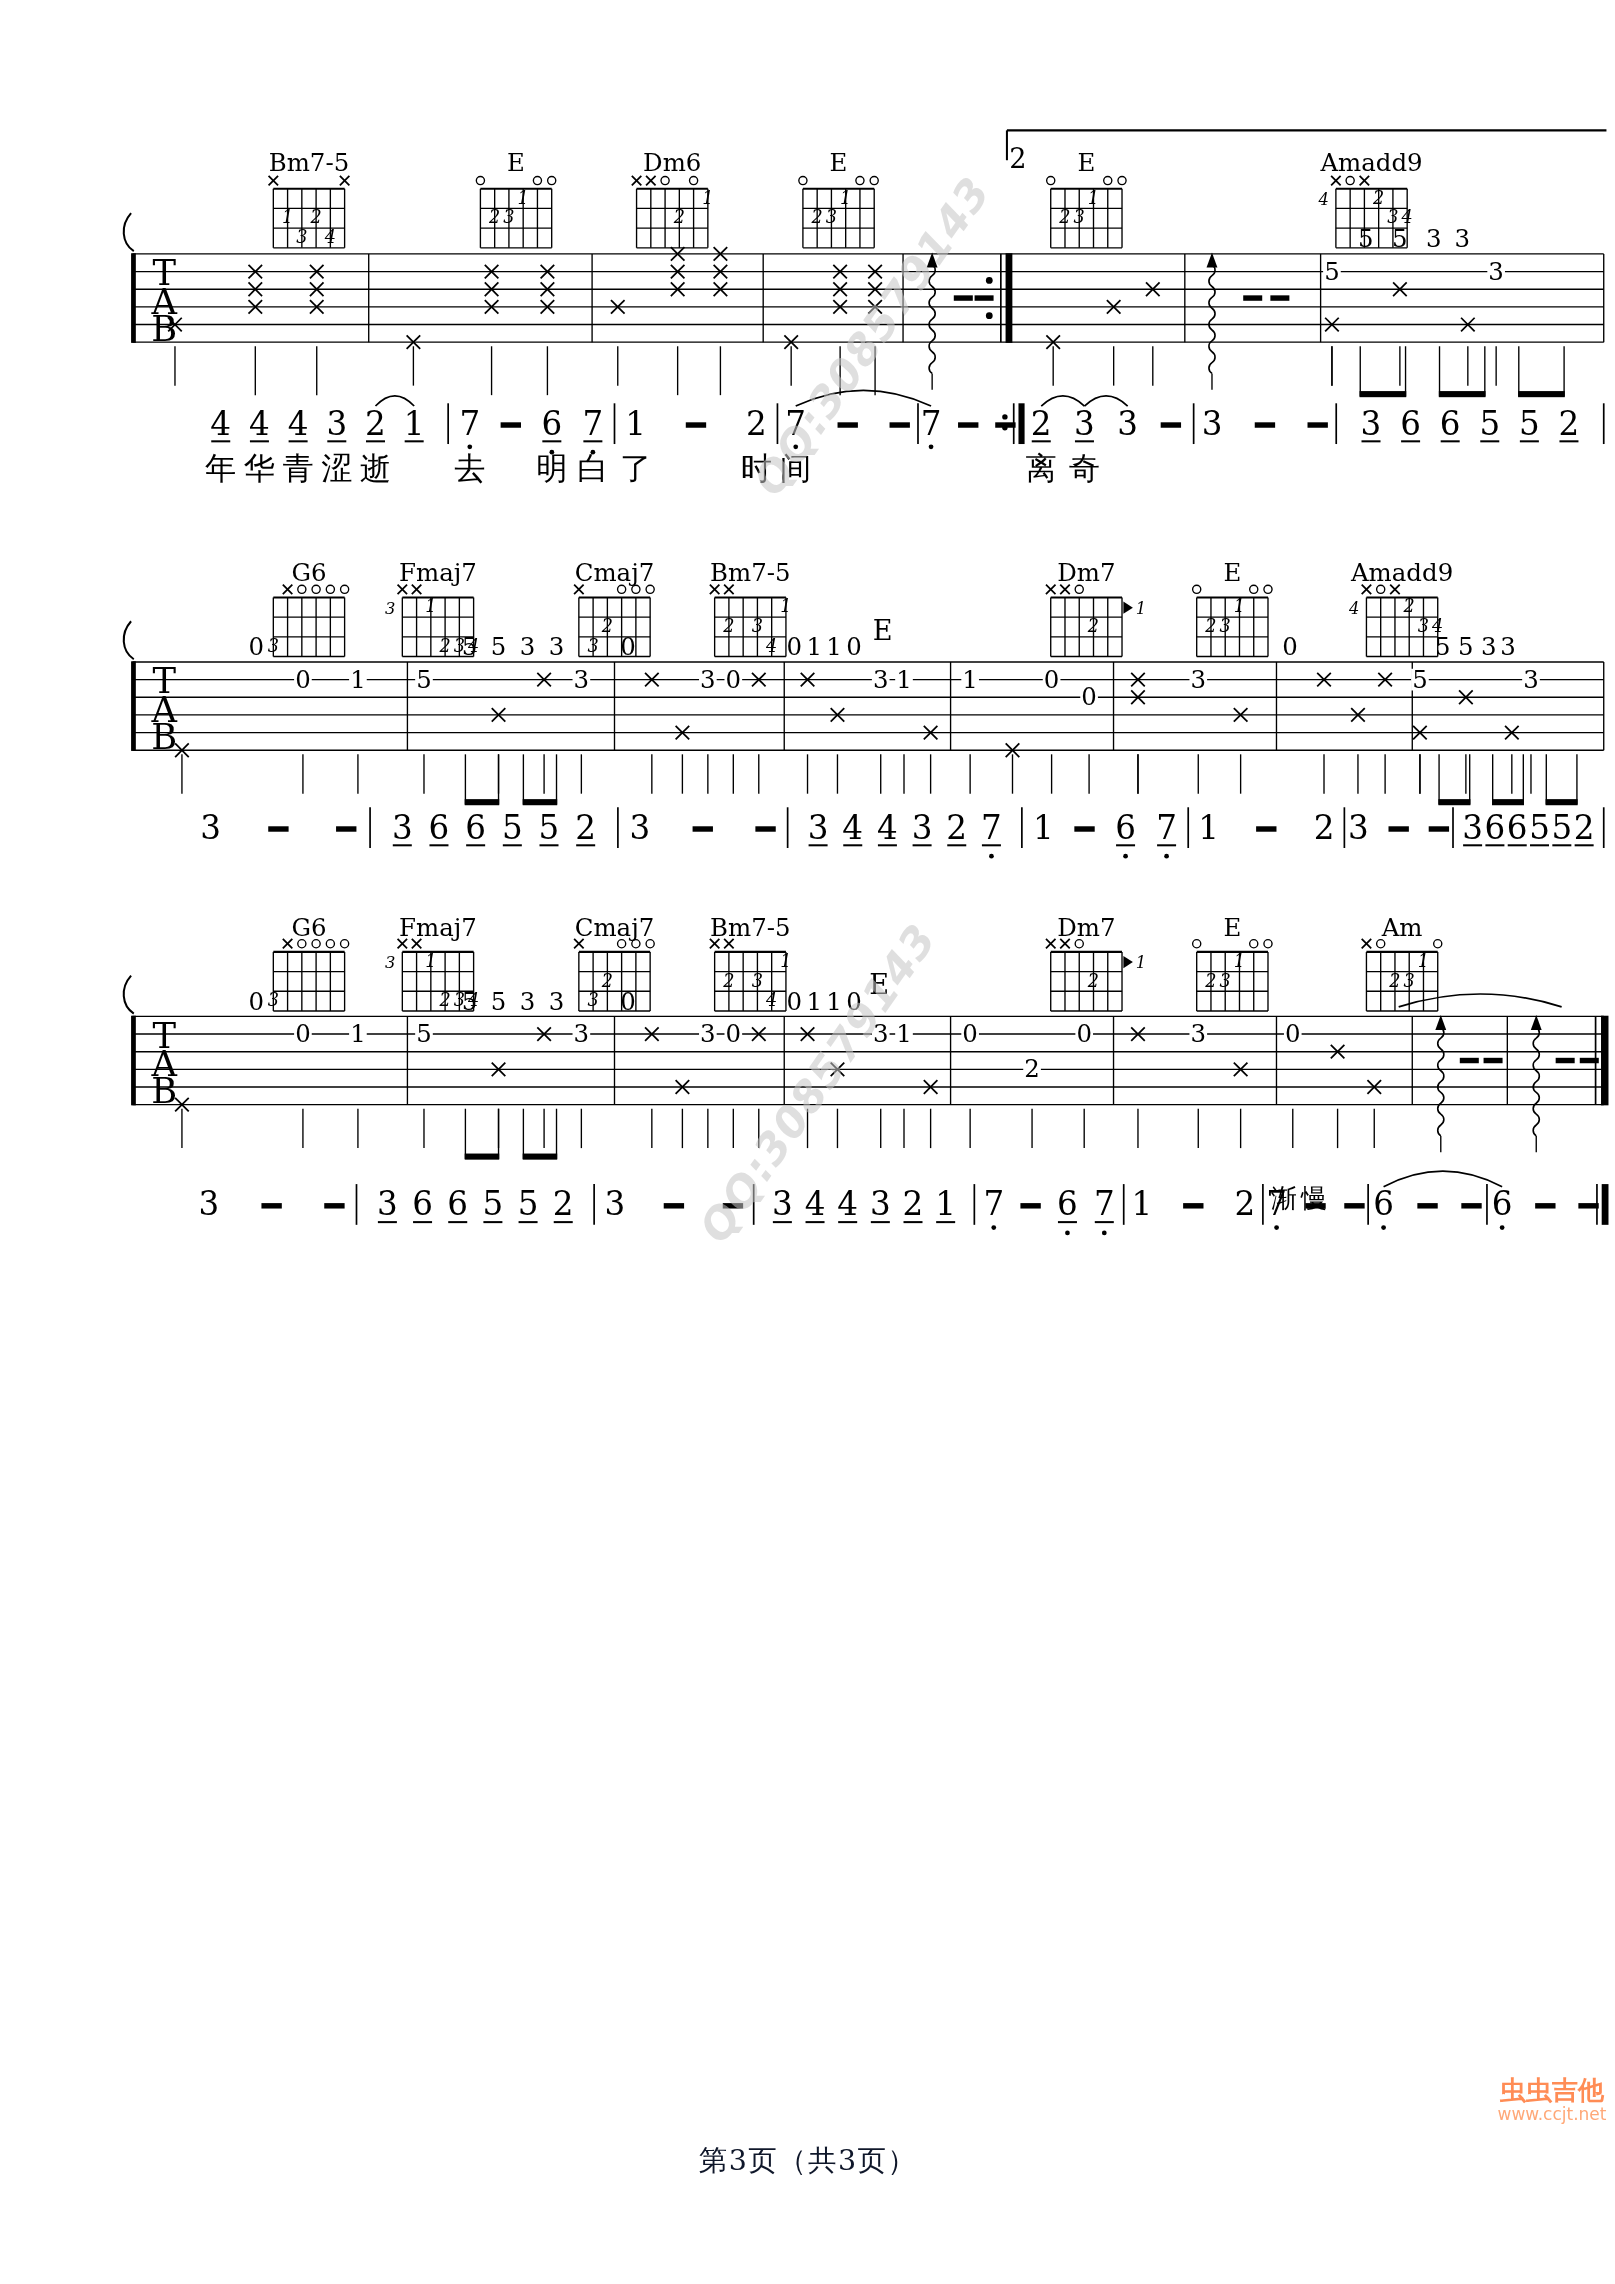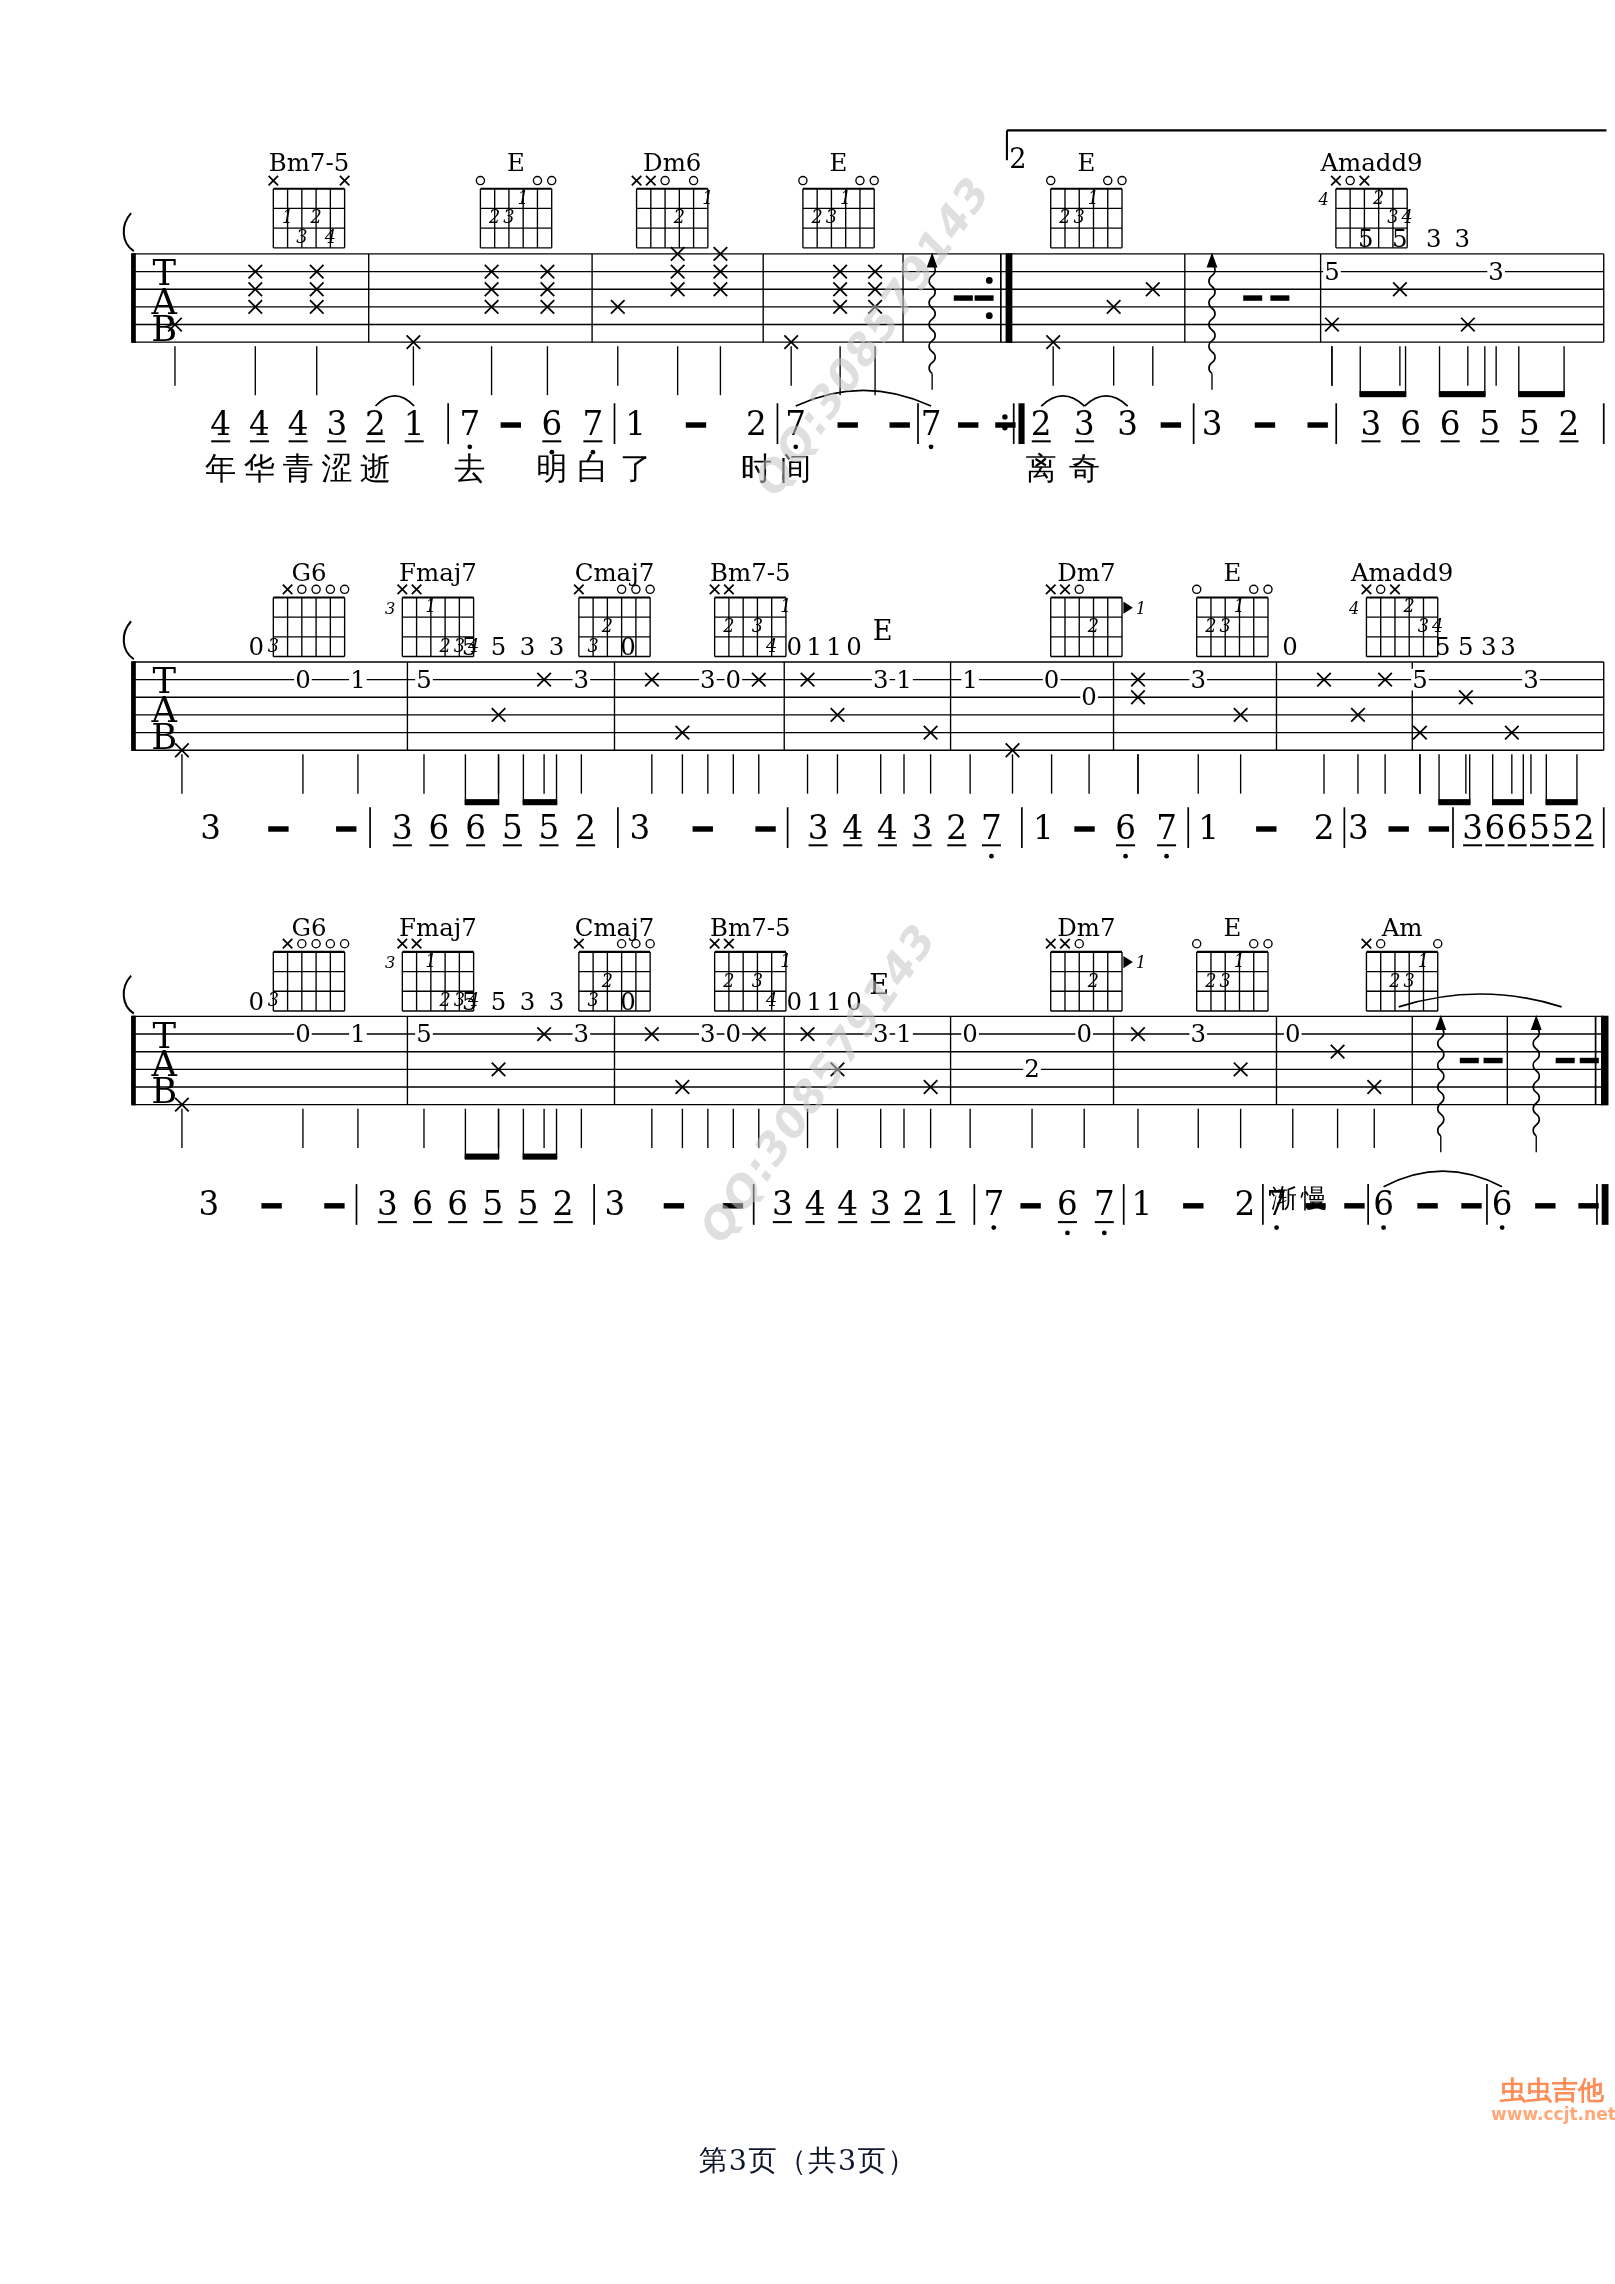--- a/index.html
+++ b/index.html
@@ -10,21 +10,21 @@
         font-size:43px;white-space:nowrap;transform:translate(-50%,-50%) rotate(-55deg);
         font-family:"DejaVu Sans",sans-serif;letter-spacing:1.4px;pointer-events:none;}
   .wm1{left:872px;top:336px;}
   .wm2{left:818px;top:1083px;}
   .tempo{position:absolute;left:1271px;top:1181px;font-size:26px;color:#000;
         font-family:Liberation Sans, sans-serif;letter-spacing:4.1px;}
   .footer{position:absolute;left:50%;top:2142px;transform:translateX(-50%);
         font-size:28.5px;color:#0f172a;font-family:"DejaVu Serif",serif;letter-spacing:1.4px;}
   .logo{position:absolute;left:1491px;top:2076px;width:122px;text-align:center;line-height:1.1;}
   .logo-title{font-size:26px;font-weight:bold;color:#ff8c55;font-family:"DejaVu Sans",sans-serif;}
-  .logo-url{font-size:17px;font-weight:bold;color:#ffa878;font-family:"DejaVu Sans",sans-serif;}
+  .logo-url{font-size:17px;font-weight:normal;color:#ffa878;font-family:"DejaVu Sans",sans-serif;}
 </style>
 </head>
 <body>
 
 <div class="page">
   <svg id="music-svg" width="1616" height="2284" viewBox="0 0 2380 3364">
       <g>
         <line x1="1483" y1="192" x2="2366" y2="192" stroke="#000" stroke-width="3"></line>
         <line x1="1483" y1="192" x2="1483" y2="236" stroke="#000" stroke-width="3"></line>
         <text x="1499" y="247" font-size="40" font-family="&quot;DejaVu Serif&quot;,serif" text-anchor="middle" fill="#000">2</text>

